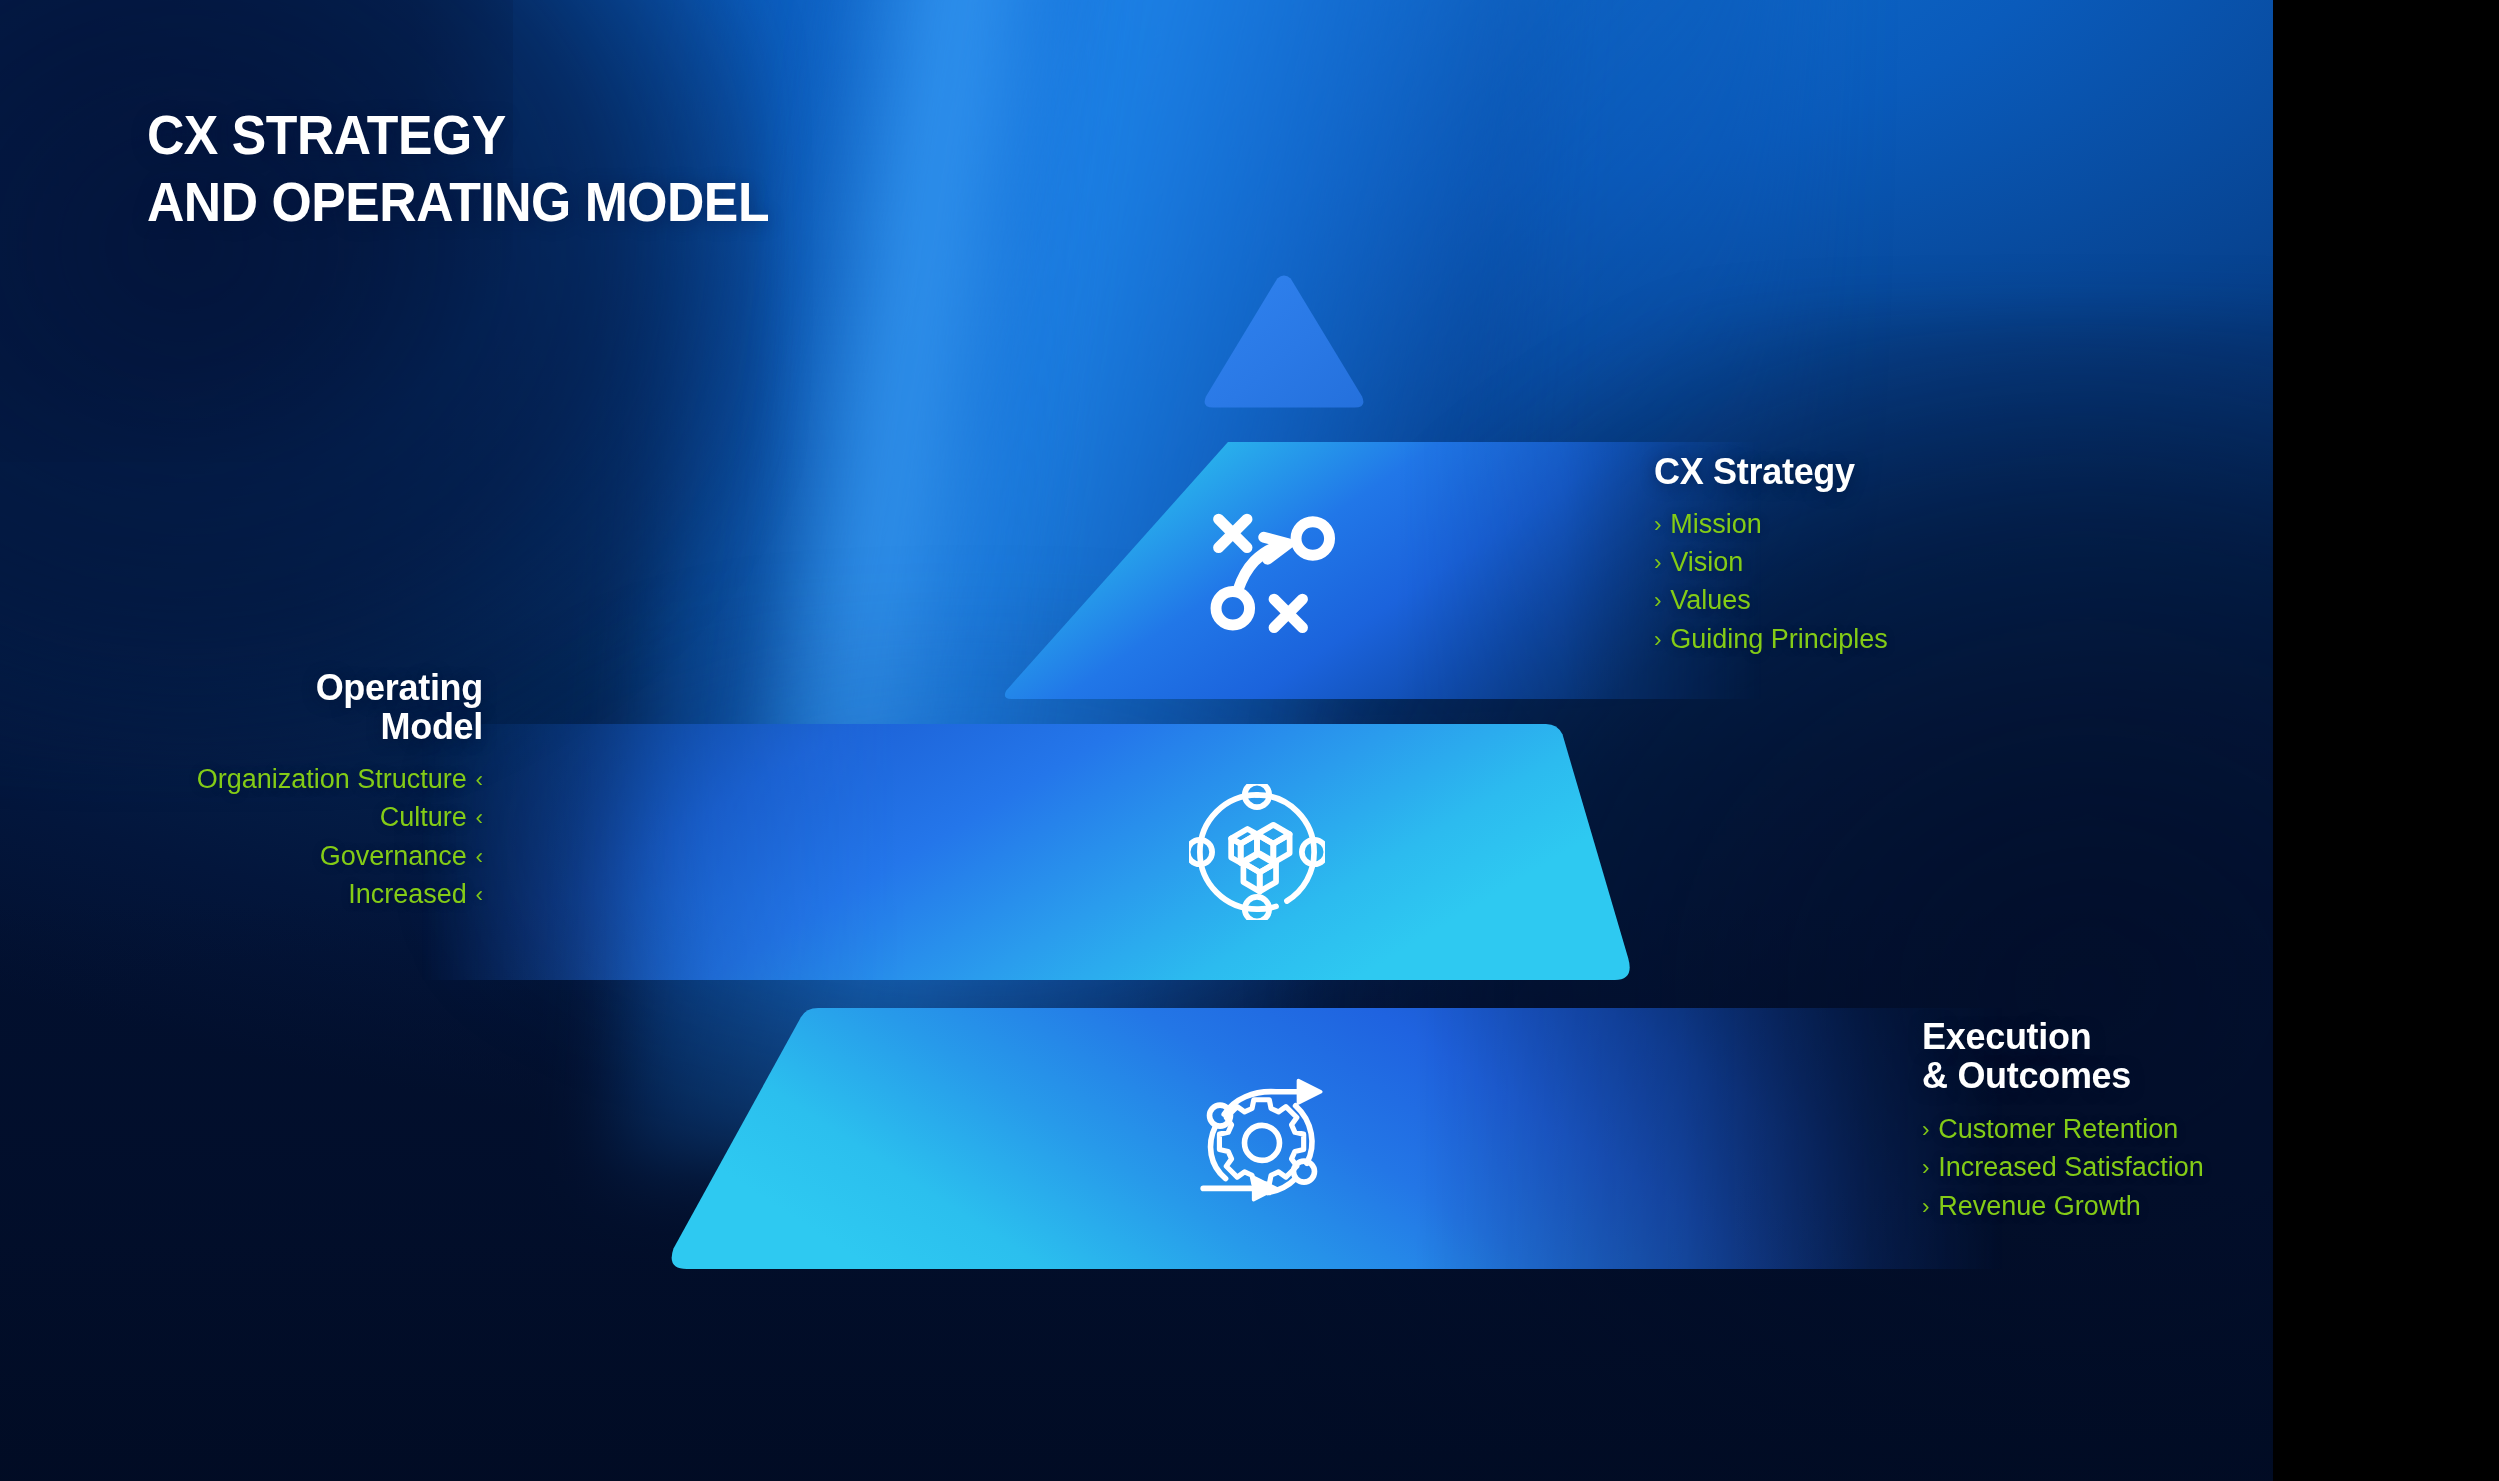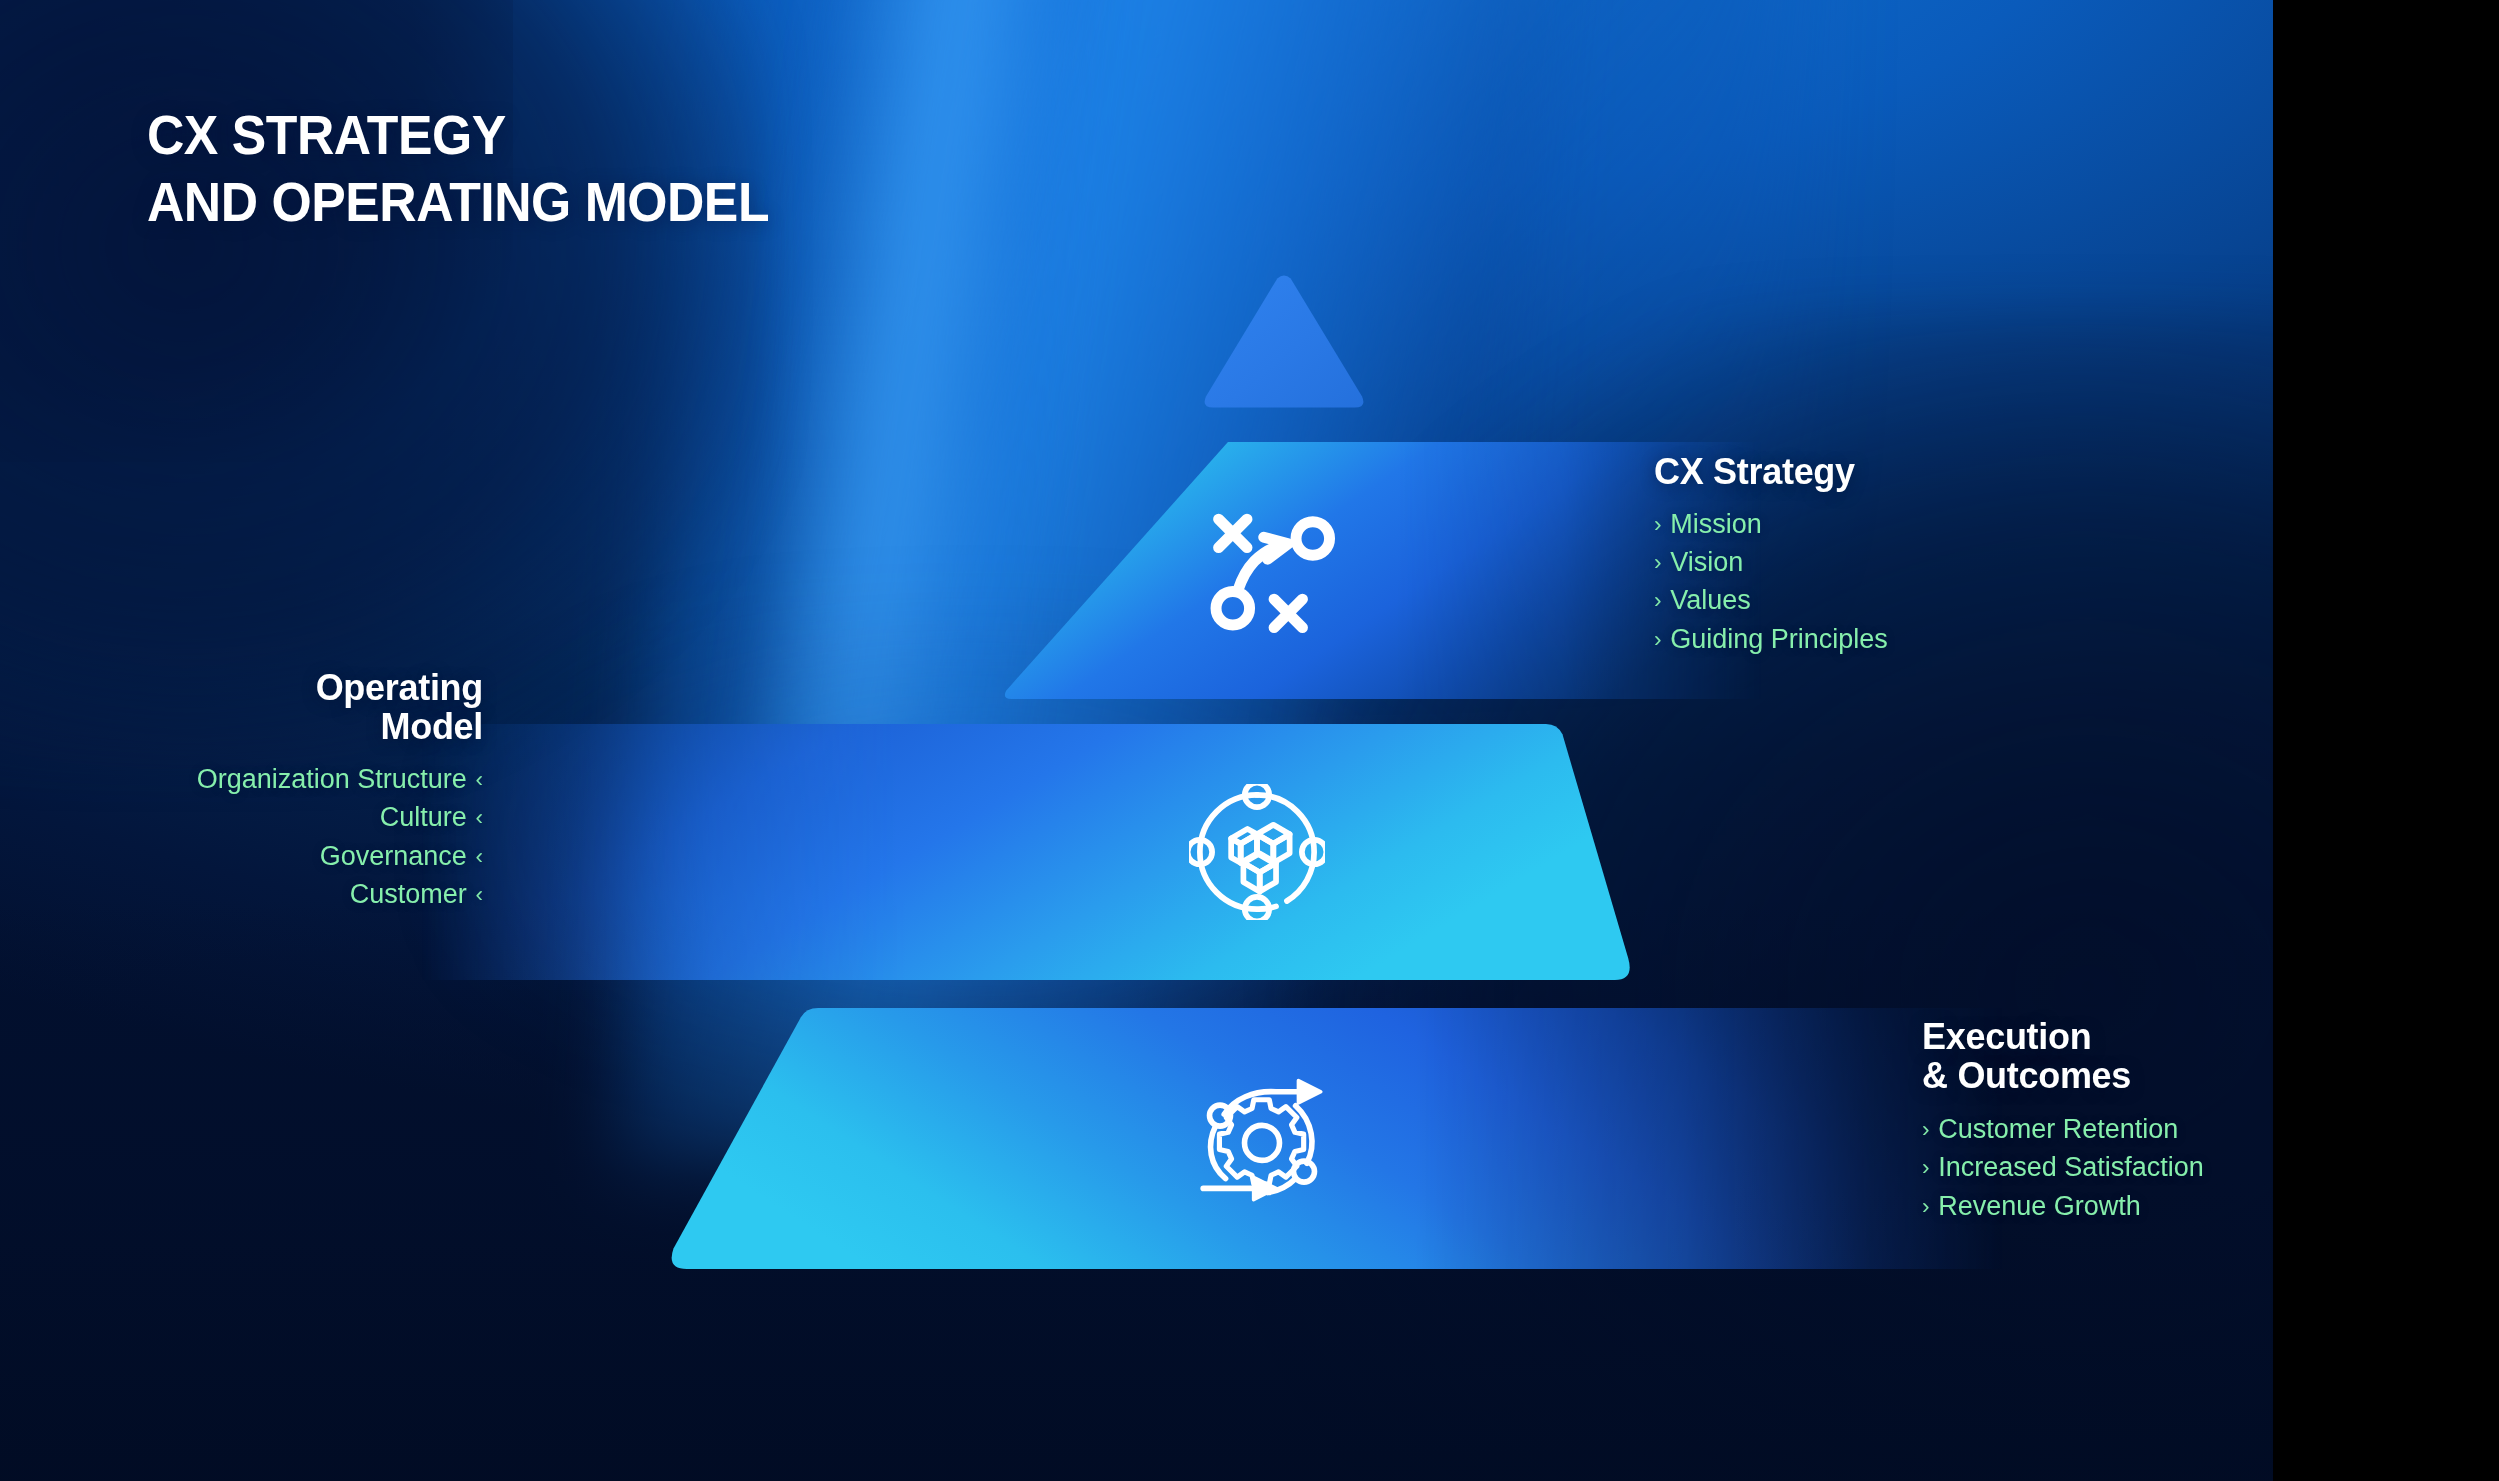--- a/index.html
+++ b/index.html
@@ -154,21 +154,21 @@
   }
   .label-block ul {
     list-style: none;
     margin: 11.3px 0 0 0;
     padding: 0;
   }
   .label-block li {
     font-size: 27px;
     line-height: 1.42;
     font-weight: 400;
-    color: #86efac;
+    color: #84cc16;
     white-space: nowrap;
     text-shadow: 0 1px 8.2px rgba(0,16,48,0.4);
   }
   .chev {
     display: inline-block;
     font-size: 22.6px;
     font-weight: 300;
     opacity: 0.97;
     transform: translateY(-1.5px);
   }
@@ -391,21 +391,21 @@
     </ul>
   </div>
 
   <div class="label-block align-left-side" id="label-operating">
     <h2>Operating
 Model</h2>
     <ul>
       <li><span>Organization Structure</span><span class="chev">‹</span></li>
       <li><span>Culture</span><span class="chev">‹</span></li>
       <li><span>Governance</span><span class="chev">‹</span></li>
-      <li><span>Customer</span><span class="chev">‹</span></li>
+      <li><span>Increased</span><span class="chev">‹</span></li>
     </ul>
   </div>
 
   <div class="label-block align-right-side" id="label-execution">
     <h2>Execution
 &amp; Outcomes</h2>
     <ul>
       <li><span class="chev">›</span><span>Customer Retention</span></li>
       <li><span class="chev">›</span><span>Increased Satisfaction</span></li>
       <li><span class="chev">›</span><span>Revenue Growth</span></li>

